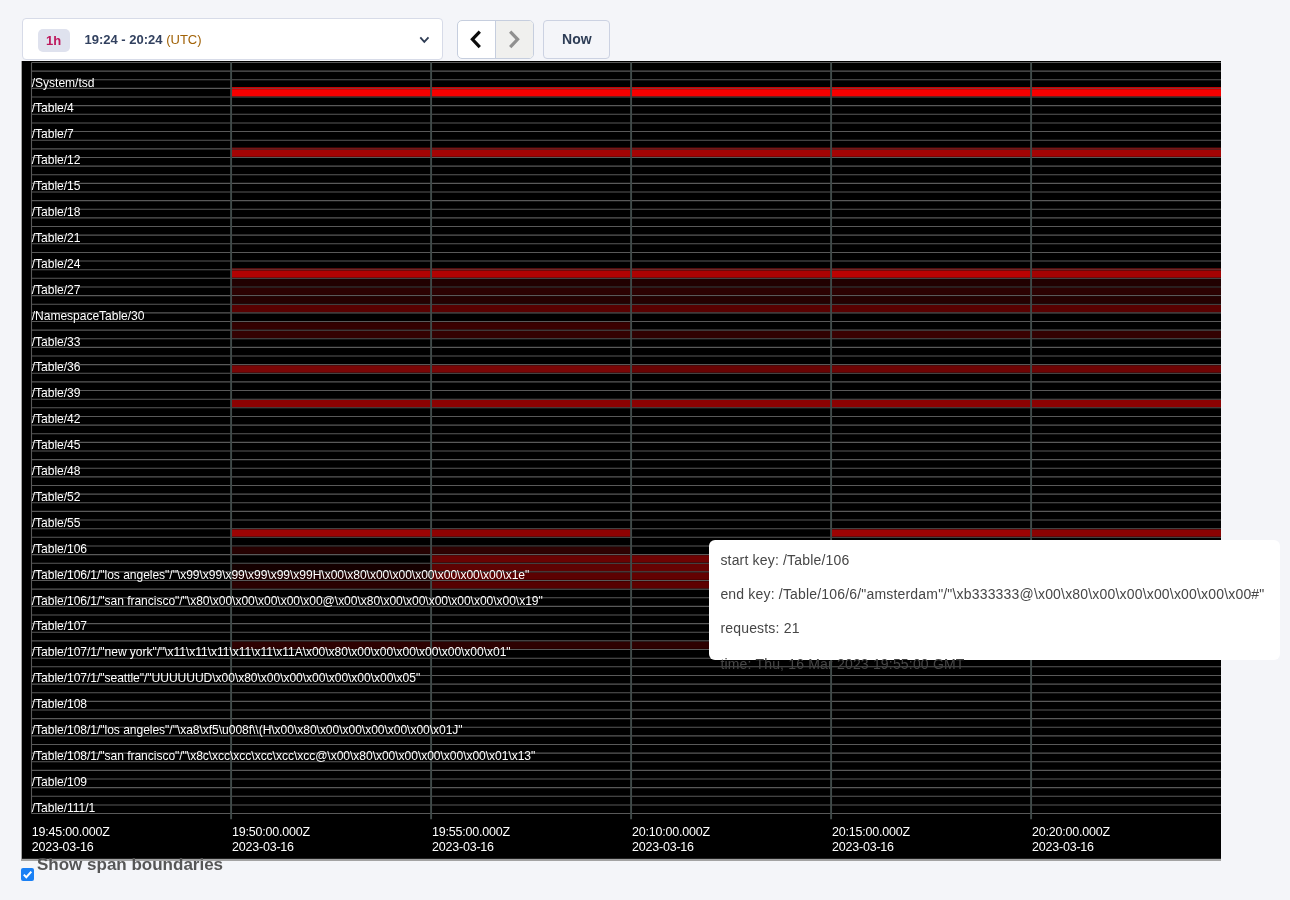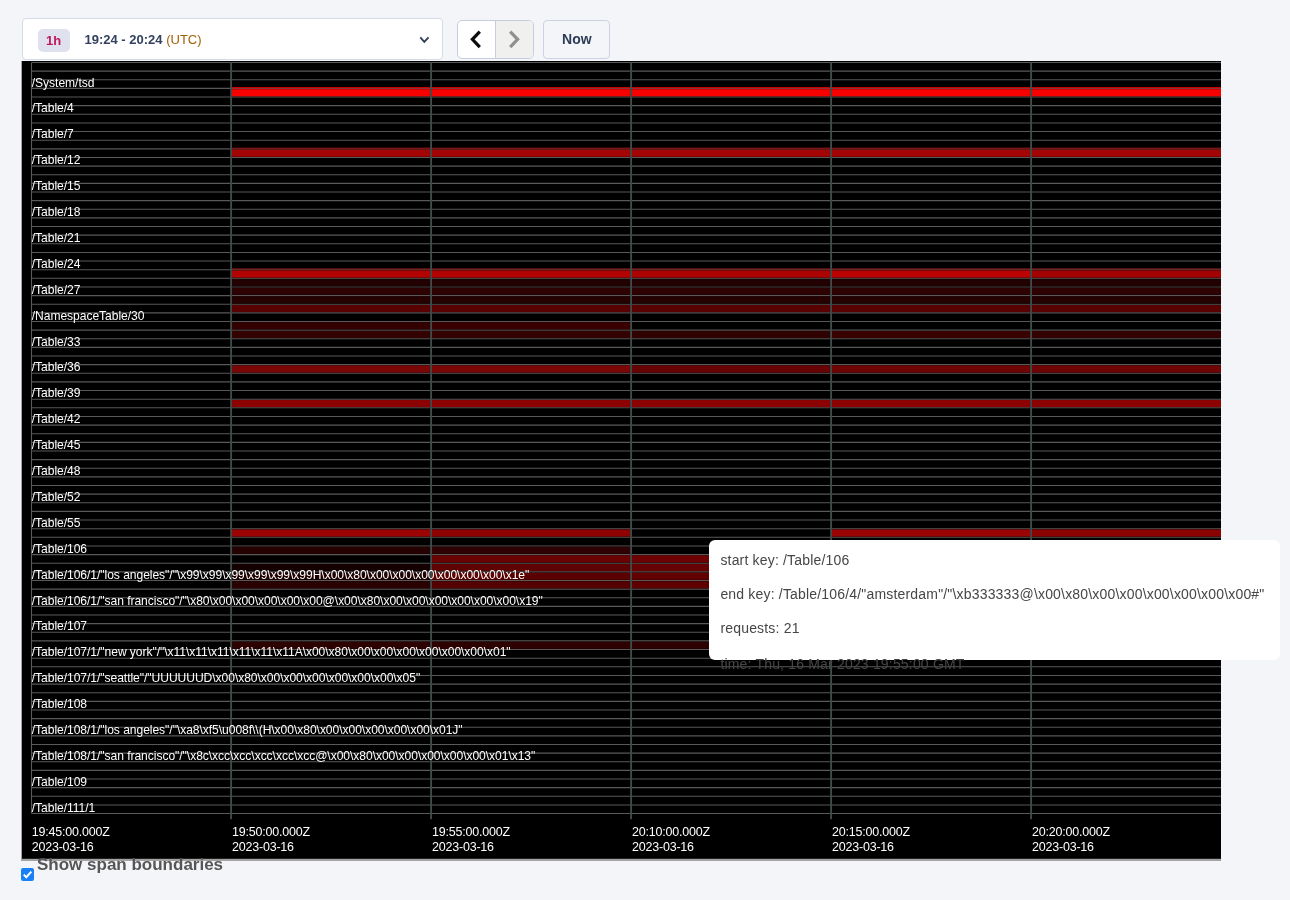--- a/index.html
+++ b/index.html
@@ -271,21 +271,21 @@
 <text x="610.0" y="790.2" fill="#fff" font-size="12.5" letter-spacing="-0.2" font-family="Liberation Sans, sans-serif">2023-03-16</text>
 <text x="810.0" y="775.5" fill="#fff" font-size="12.5" letter-spacing="-0.2" font-family="Liberation Sans, sans-serif">20:15:00.000Z</text>
 <text x="810.0" y="790.2" fill="#fff" font-size="12.5" letter-spacing="-0.2" font-family="Liberation Sans, sans-serif">2023-03-16</text>
 <text x="1010.0" y="775.5" fill="#fff" font-size="12.5" letter-spacing="-0.2" font-family="Liberation Sans, sans-serif">20:20:00.000Z</text>
 <text x="1010.0" y="790.2" fill="#fff" font-size="12.5" letter-spacing="-0.2" font-family="Liberation Sans, sans-serif">2023-03-16</text>
 </svg>
     </div>
   </div>
   <div class="abs tooltip">
     <div style="top:12.6px">start key: /Table/106</div>
-    <div style="top:46.6px">end key: /Table/106/4/"amsterdam"/"\xb333333@\x00\x80\x00\x00\x00\x00\x00\x00#"</div>
+    <div style="top:46.6px">end key: /Table/106/6/"amsterdam"/"\xb333333@\x00\x80\x00\x00\x00\x00\x00\x00#"</div>
     <div style="top:80.6px">requests: 21</div>
     <div style="top:116px">time: Thu, 16 Mar 2023 19:55:00 GMT</div>
   </div>
   <div class="abs cbox">
     <svg width="11" height="11" viewBox="0 0 11 11">
       <polyline points="1.8,5.6 4.3,8.2 9.3,2.6" fill="none" stroke="#fff" stroke-width="2"></polyline>
     </svg>
   </div>
   <div class="abs cblab">Show span boundaries</div>
 </body></html>

